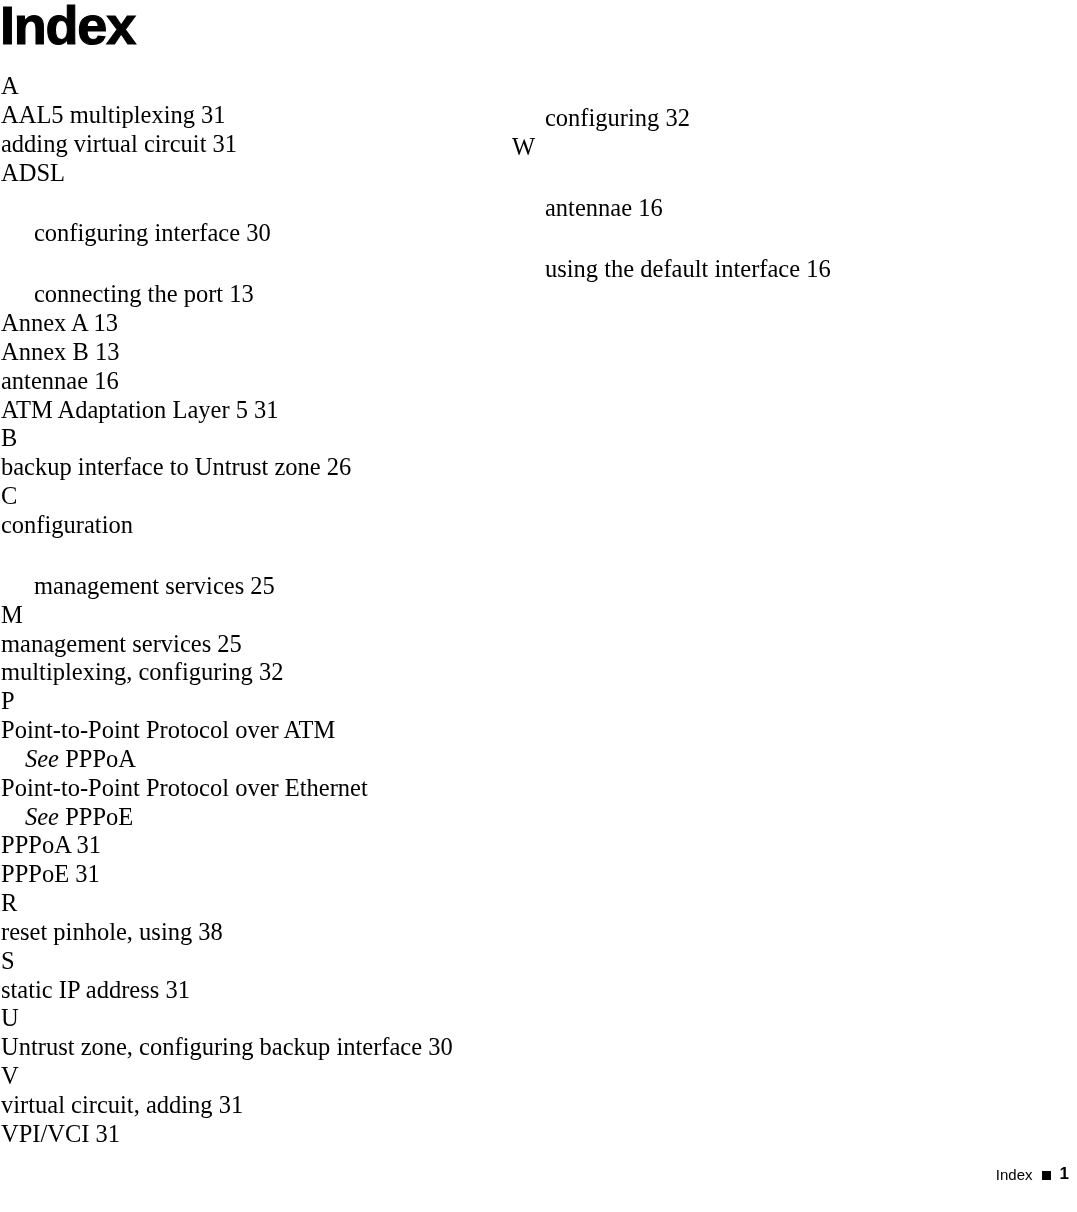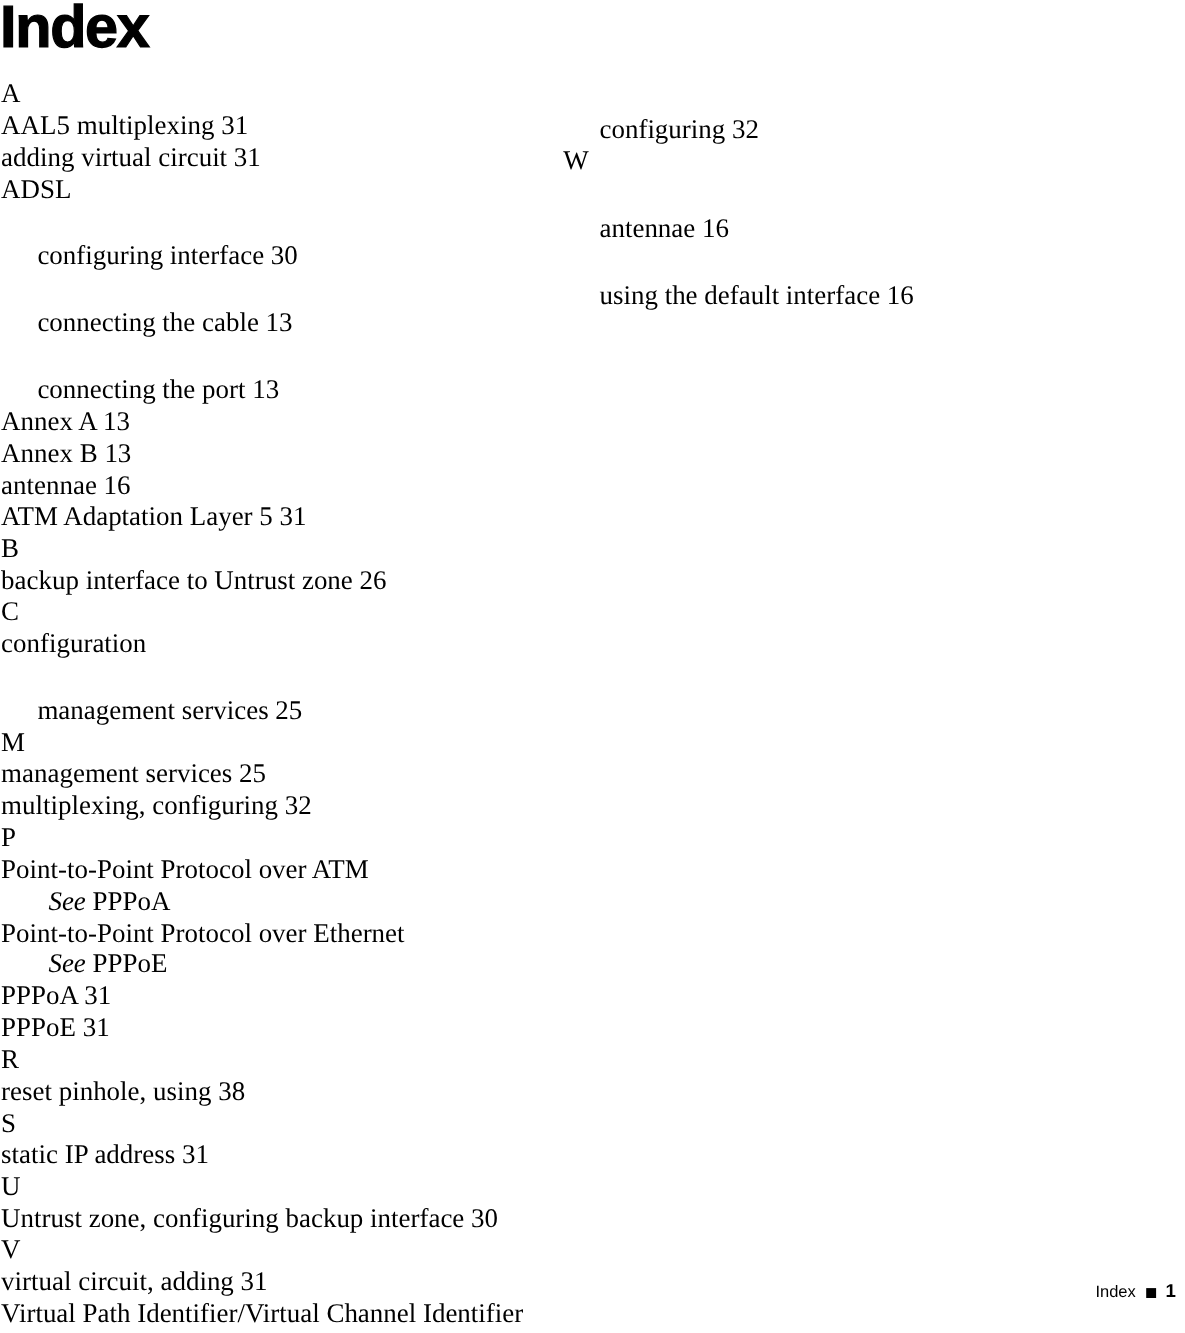--- a/index.html
+++ b/index.html
@@ -52,21 +52,21 @@
 
   .idx-line {
     font-size: 24.5px;
     line-height: 28.85px;
     white-space: nowrap;
     color: #000000;
   }
   .idx-line.letter   { }
   .idx-line.entry    { }
   .idx-line.sub      { padding-left: 33px; margin-top: 32px; }
-  .idx-line.see      { padding-left: 43px; }
+  .idx-line.see      { padding-left: 24px; }
   .see-word {
     font-style: italic;
   }
 
   
   .footer {
     position: absolute;
     right: 8px;
     bottom: 12px;
     display: flex;
@@ -99,21 +99,20 @@
 
   <div class="page-title">Index</div>
 
   <div class="index-body">
     <div class="column col-left">
         <div class="idx-line letter">A</div>
         <div class="idx-line entry">AAL5 multiplexing 31</div>
         <div class="idx-line entry">adding virtual circuit 31</div>
         <div class="idx-line entry">ADSL</div>
         <div class="idx-line sub">configuring interface 30</div>
-        <div class="idx-line sub">connecting the cable 13</div>
         <div class="idx-line sub">connecting the port 13</div>
         <div class="idx-line entry">Annex A 13</div>
         <div class="idx-line entry">Annex B 13</div>
         <div class="idx-line entry">antennae 16</div>
         <div class="idx-line entry">ATM Adaptation Layer 5 31</div>
         <div class="idx-line letter">B</div>
         <div class="idx-line entry">backup interface to Untrust zone 26</div>
         <div class="idx-line letter">C</div>
         <div class="idx-line entry">configuration</div>
         <div class="idx-line sub">management services 25</div>
@@ -128,21 +127,20 @@
         <div class="idx-line entry">PPPoA 31</div>
         <div class="idx-line entry">PPPoE 31</div>
         <div class="idx-line letter">R</div>
         <div class="idx-line entry">reset pinhole, using 38</div>
         <div class="idx-line letter">S</div>
         <div class="idx-line entry">static IP address 31</div>
         <div class="idx-line letter">U</div>
         <div class="idx-line entry">Untrust zone, configuring backup interface 30</div>
         <div class="idx-line letter">V</div>
         <div class="idx-line entry">virtual circuit, adding 31</div>
-        <div class="idx-line entry">Virtual Path Identifier/Virtual Channel Identifier</div>
         <div class="idx-line entry">VPI/VCI 31</div>
       </div>
     <div class="column col-right">
         <div class="idx-line sub">configuring 32</div>
         <div class="idx-line letter">W</div>
         <div class="idx-line sub">antennae 16</div>
         <div class="idx-line sub">using the default interface 16</div>
       </div>
   </div>
 

